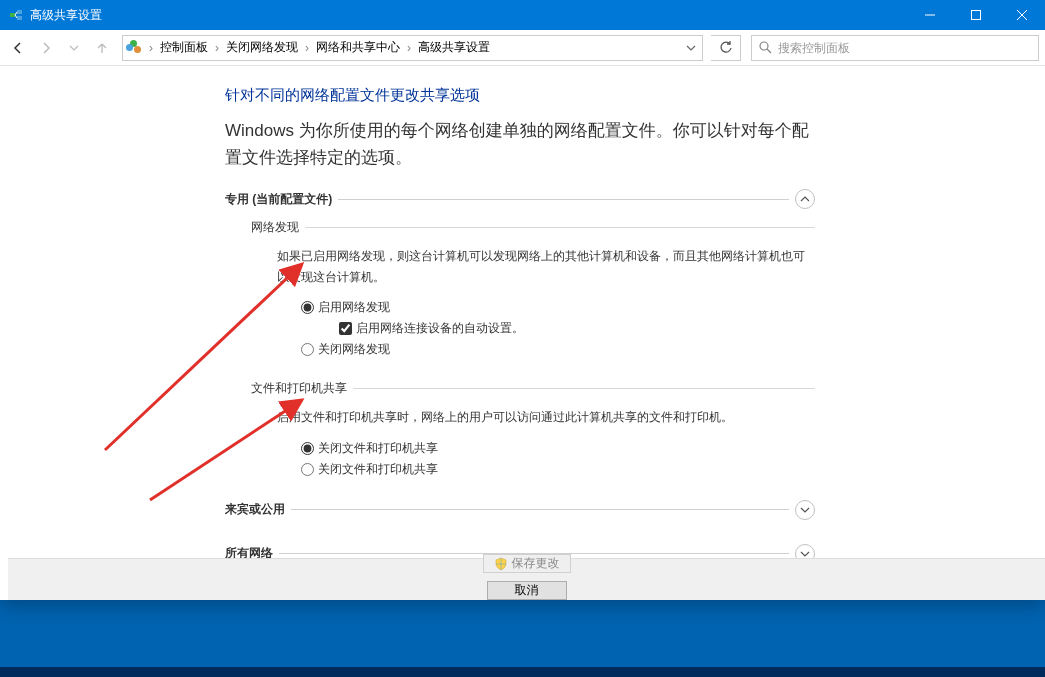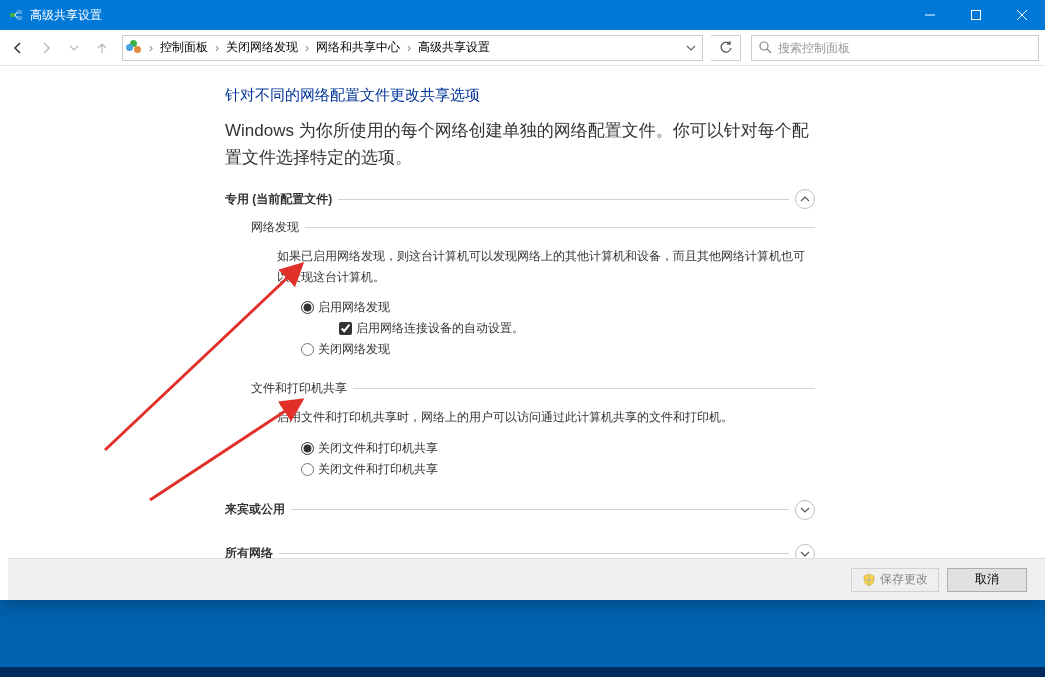--- a/index.html
+++ b/index.html
@@ -38,21 +38,21 @@
 .sub-head { display: flex; align-items: center; margin-bottom: 10px; }
 .sub-label { padding-right: 6px; font-family: Liberation Mono, monospace; }
 .sub-line { flex: 1; height: 1px; background: #d8d8d8; }
 .sub-text { margin: 0 0 12px 26px; line-height: 1.7; }
 .opts { margin-left: 50px; }
 .opt { display: flex; align-items: center; margin-bottom: 4px; gap: 4px; }
 .opt input[type=radio], .opt input[type=checkbox] { width: 13px; height: 13px; accent-color: #333; }
 .opt label { cursor: pointer; }
 .sub-opt { margin-left: 22px; padding-left: 16px; }
 
-.footer { position: absolute; bottom: 0; left: 8px; right: 0; height: 42px; background: #f0f0f0; display: flex; align-items: center; justify-content: flex-end; padding: 0 18px; gap: 8px; border-top: 1px solid #ddd; }
+.footer { position: absolute; bottom: 0; left: 8px; right: 0; height: 42px; background: #f0f0f0; display: flex; align-items: center; justify-content: flex-end; padding: 0 18px; gap: 8px; border-top: 1px solid #ddd; flex-direction: column; }
 .btn { min-width: 80px; height: 24px; border: 1px solid #adadad; background: #e1e1e1; font-size: 12px; display: inline-flex; align-items: center; justify-content: center; cursor: pointer; padding: 0 10px; }
 .btn.disabled { color: #888; background: #efefef; border-color: #d0d0d0; cursor: default; }
 .shield { width: 14px; height: 14px; margin-right: 4px; }
 
 .taskbar { position: absolute; bottom: 0; left: 0; right: 0; height: 10px; background: #002a5c; }
 
 .arrow-annot { position: absolute; pointer-events: none; }
 
 .cp-icon { width:16px; height:16px; position:relative; }
 .cp-icon i { position:absolute; width:7px; height:7px; border-radius:50%; }

